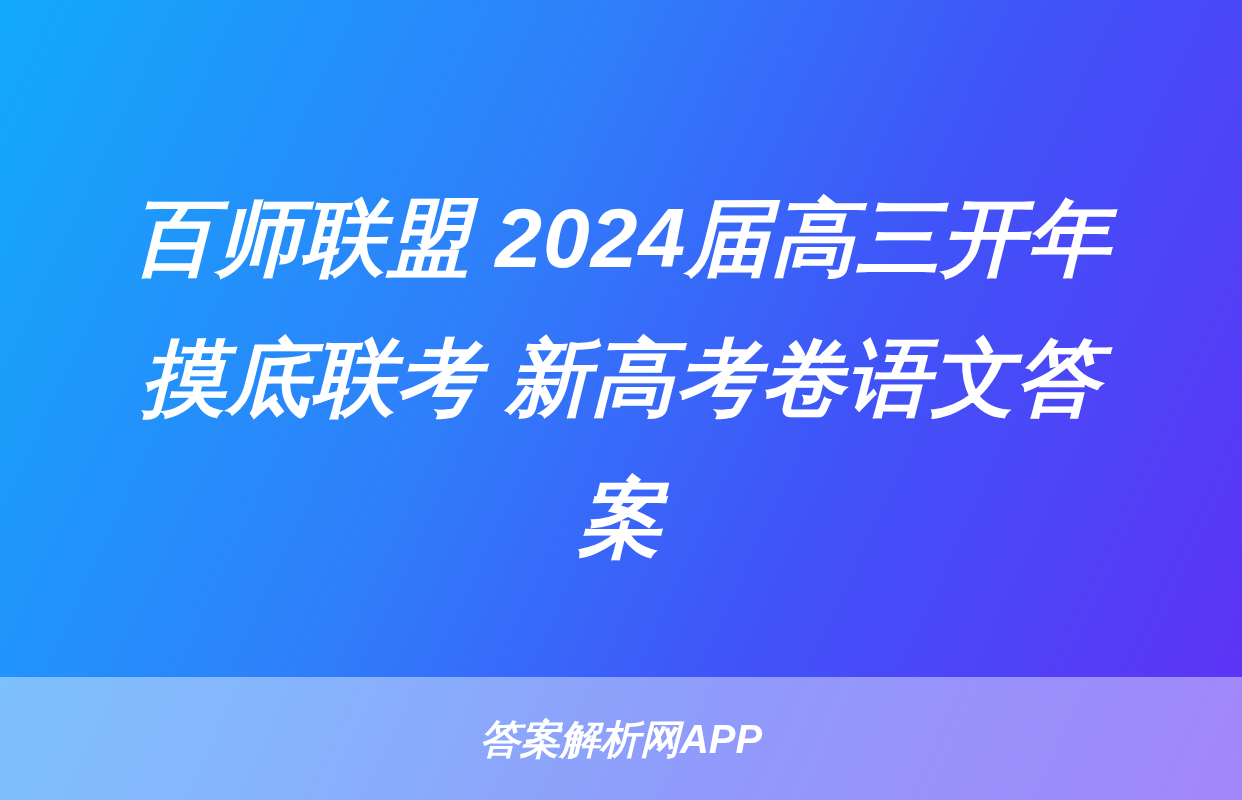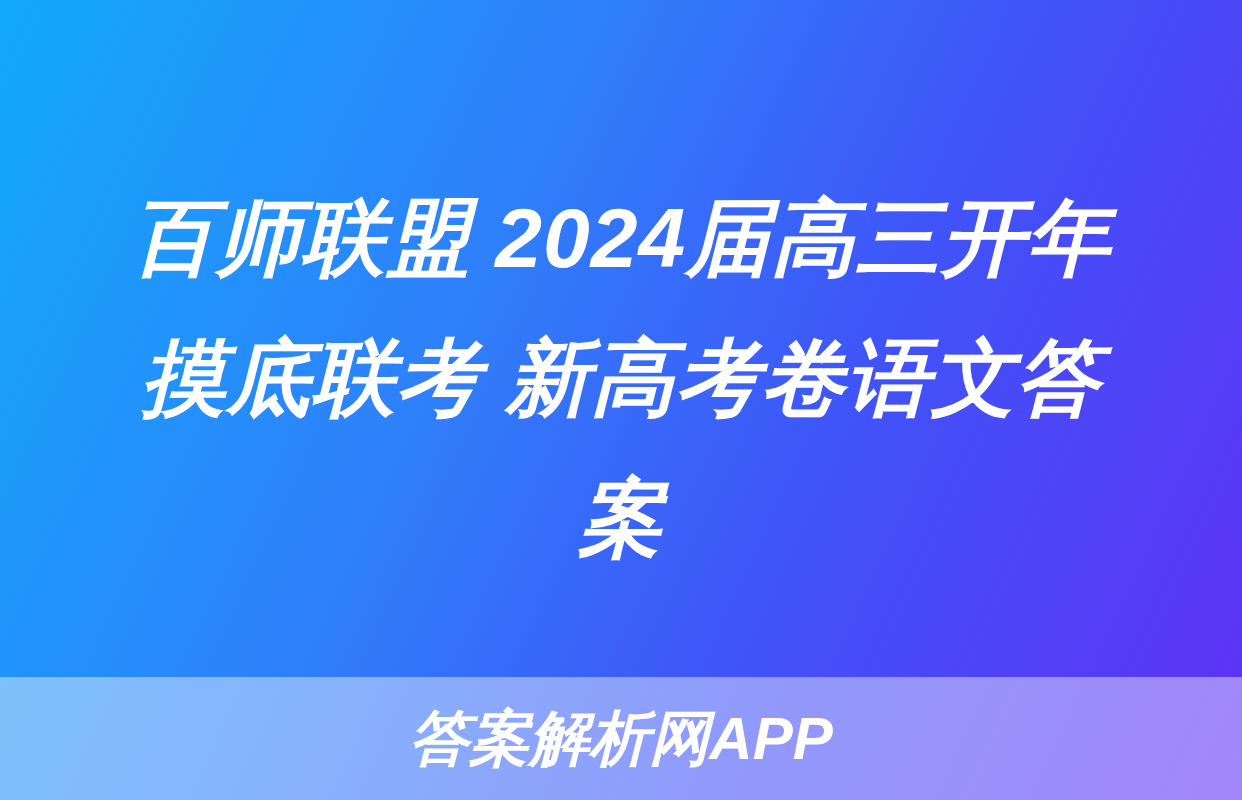--- a/index.html
+++ b/index.html
@@ -45,21 +45,21 @@
     top: 677px;
     height: 123px;
     background: rgba(255, 255, 255, 0.42);
     display: flex;
     align-items: center;
     justify-content: center;
   }
 
   #watermark {
     color: #ffffff;
-    font-size: 60px;
+    font-size: 40px;
     font-weight: 700;
     font-style: italic;
     letter-spacing: 0px;
     line-height: 1;
     white-space: nowrap;
     text-align: right;
   }
 </style>
 </head>
 <body>

